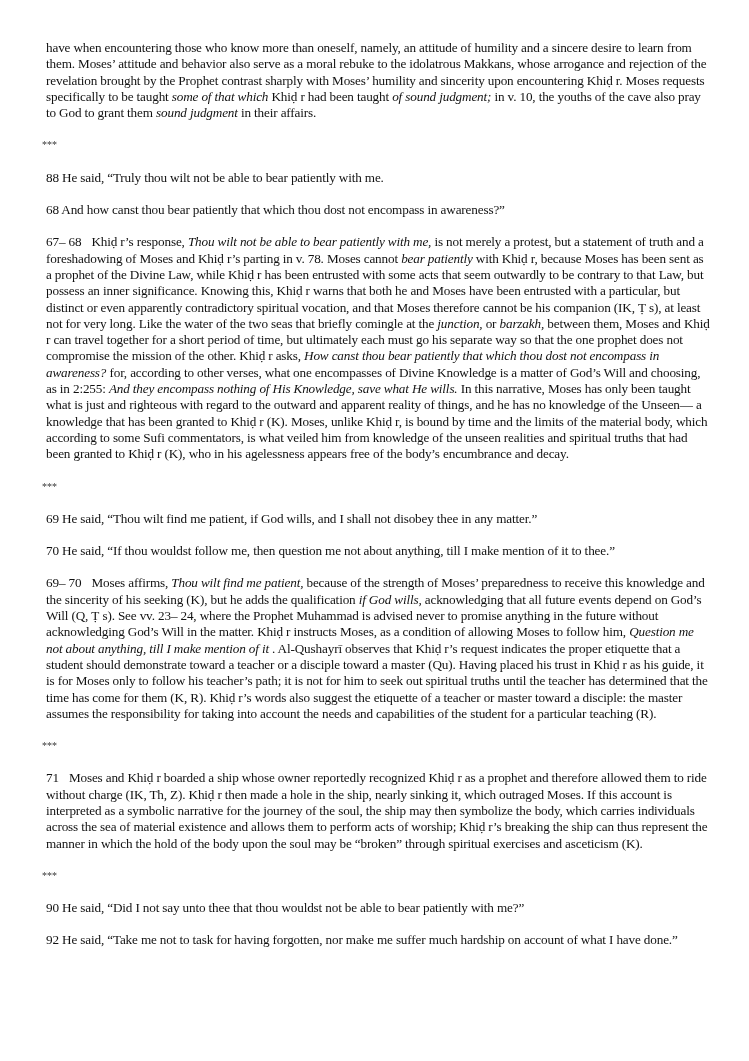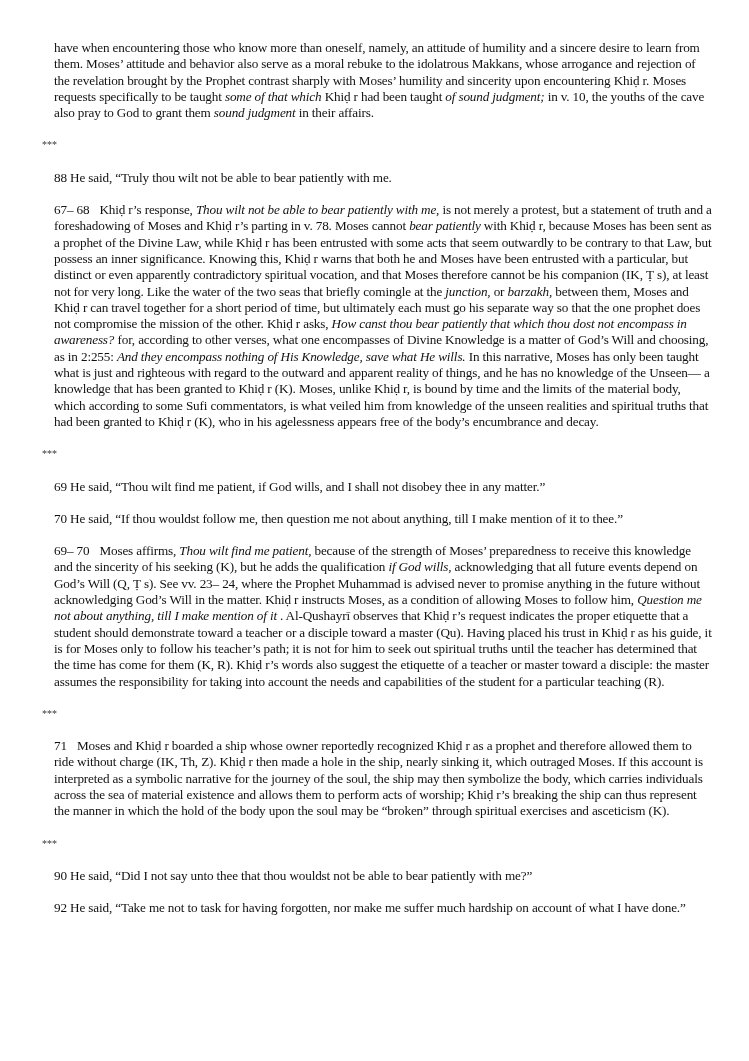--- a/index.html
+++ b/index.html
@@ -13,32 +13,33 @@
   }
   .page {
     position: absolute;
     left: 42px;
     top: 40px;
     width: 670px;
     font-size: 13.2px;
     line-height: 16.3px;
     letter-spacing: -0.15px;
   }
-  .para { margin: 0 0 16px 12px; }
+  .para { margin: 0 0 16px 4px; }
   .sep { margin: 0 0 16px 0; font-size: 10px; letter-spacing: 0; color: #333; }
   .num { display: inline-block; margin-right: 10px; }
   i { font-style: italic; }
 </style>
 </head>
 <body>
 
 <div class="page" id="page">
     <p class="para"><span>have when encountering those who know more than oneself, namely, an attitude of humility and a sincere desire to learn from them. Moses’ attitude and behavior also serve as a moral rebuke to the idolatrous Makkans, whose arrogance and rejection of the revelation brought by the Prophet contrast sharply with Moses’ humility and sincerity upon encountering Khiḍ r. Moses requests specifically to be taught </span><i>some of that which</i><span> Khiḍ r had been taught </span><i>of sound judgment;</i><span> in v. 10, the youths of the cave also pray to God to grant them </span><i>sound judgment</i><span> in their affairs.</span></p>
     <p class="sep">***</p>
     <p class="para"><span>88 He said, “Truly thou wilt not be able to bear patiently with me.</span></p>
+    <p class="para"><span>68 And how canst thou bear patiently that which thou dost not encompass in awareness?”</span></p>
     <p class="para"><span class="num">67– 68</span><span>Khiḍ r’s response, </span><i>Thou wilt not be able to bear patiently with me,</i><span> is not merely a protest, but a statement of truth and a foreshadowing of Moses and Khiḍ r’s parting in v. 78. Moses cannot </span><i>bear patiently</i><span> with Khiḍ r, because Moses has been sent as a prophet of the Divine Law, while Khiḍ r has been entrusted with some acts that seem outwardly to be contrary to that Law, but possess an inner significance. Knowing this, Khiḍ r warns that both he and Moses have been entrusted with a particular, but distinct or even apparently contradictory spiritual vocation, and that Moses therefore cannot be his companion (IK, Ṭ s), at least not for very long. Like the water of the two seas that briefly comingle at the </span><i>junction,</i><span> or </span><i>barzakh,</i><span> between them, Moses and Khiḍ r can travel together for a short period of time, but ultimately each must go his separate way so that the one prophet does not compromise the mission of the other. Khiḍ r asks, </span><i>How canst thou bear patiently that which thou dost not encompass in awareness?</i><span> for, according to other verses, what one encompasses of Divine Knowledge is a matter of God’s Will and choosing, as in 2:255: </span><i>And they encompass nothing of His Knowledge, save what He wills.</i><span> In this narrative, Moses has only been taught what is just and righteous with regard to the outward and apparent reality of things, and he has no knowledge of the Unseen— a knowledge that has been granted to Khiḍ r (K). Moses, unlike Khiḍ r, is bound by time and the limits of the material body, which according to some Sufi commentators, is what veiled him from knowledge of the unseen realities and spiritual truths that had been granted to Khiḍ r (K), who in his agelessness appears free of the body’s encumbrance and decay.</span></p>
     <p class="sep">***</p>
     <p class="para"><span>69 He said, “Thou wilt find me patient, if God wills, and I shall not disobey thee in any matter.”</span></p>
     <p class="para"><span>70 He said, “If thou wouldst follow me, then question me not about anything, till I make mention of it to thee.”</span></p>
     <p class="para"><span class="num">69– 70</span><span>Moses affirms, </span><i>Thou wilt find me patient,</i><span> because of the strength of Moses’ preparedness to receive this knowledge and the sincerity of his seeking (K), but he adds the qualification </span><i>if God wills,</i><span> acknowledging that all future events depend on God’s Will (Q, Ṭ s). See vv. 23– 24, where the Prophet Muhammad is advised never to promise anything in the future without acknowledging God’s Will in the matter. Khiḍ r instructs Moses, as a condition of allowing Moses to follow him, </span><i>Question me not about anything, till I make mention of it</i><span> . Al-Qushayrī observes that Khiḍ r’s request indicates the proper etiquette that a student should demonstrate toward a teacher or a disciple toward a master (Qu). Having placed his trust in Khiḍ r as his guide, it is for Moses only to follow his teacher’s path; it is not for him to seek out spiritual truths until the teacher has determined that the time has come for them (K, R). Khiḍ r’s words also suggest the etiquette of a teacher or master toward a disciple: the master assumes the responsibility for taking into account the needs and capabilities of the student for a particular teaching (R).</span></p>
     <p class="sep">***</p>
     <p class="para"><span class="num">71</span><span>Moses and Khiḍ r boarded a ship whose owner reportedly recognized Khiḍ r as a prophet and therefore allowed them to ride without charge (IK, Th, Z). Khiḍ r then made a hole in the ship, nearly sinking it, which outraged Moses. If this account is interpreted as a symbolic narrative for the journey of the soul, the ship may then symbolize the body, which carries individuals across the sea of material existence and allows them to perform acts of worship; Khiḍ r’s breaking the ship can thus represent the manner in which the hold of the body upon the soul may be “broken” through spiritual exercises and asceticism (K).</span></p>
     <p class="sep">***</p>
     <p class="para"><span>90 He said, “Did I not say unto thee that thou wouldst not be able to bear patiently with me?”</span></p>
     <p class="para"><span>92 He said, “Take me not to task for having forgotten, nor make me suffer much hardship on account of what I have done.”</span></p>

